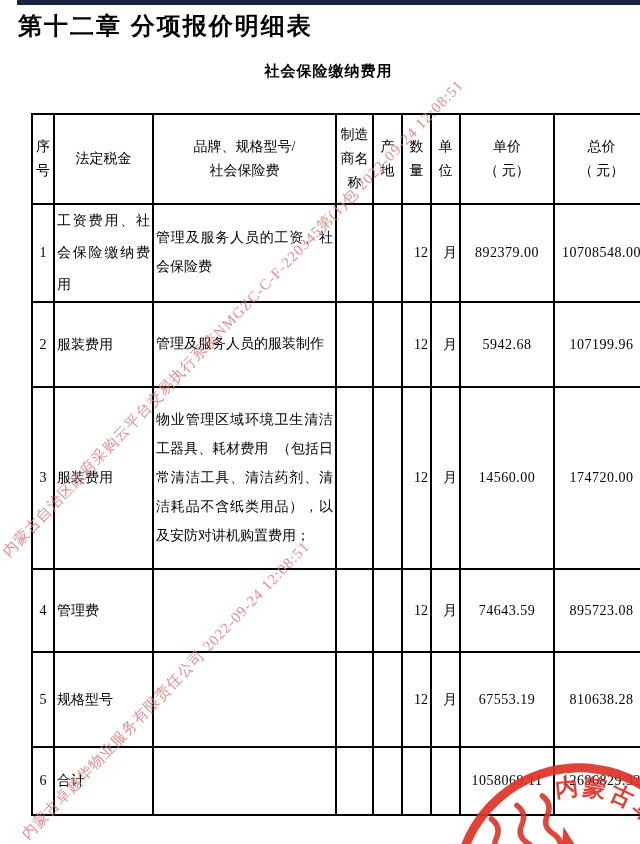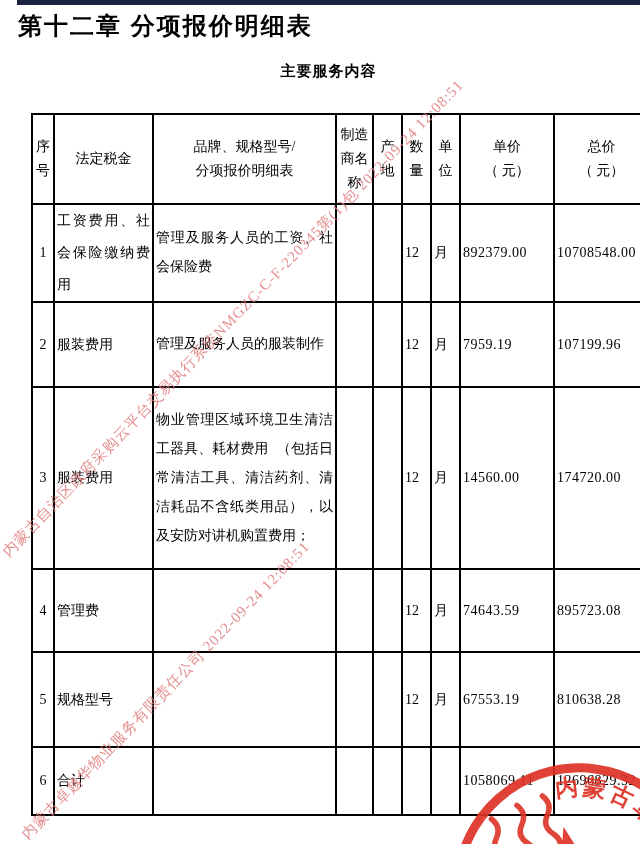--- a/index.html
+++ b/index.html
@@ -34,22 +34,22 @@
     font-size:14px;
     vertical-align:middle;
     padding:0 2px;
     overflow:hidden;
     word-break:break-all;
   }
   td.hd{text-align:center;line-height:24px;font-size:13.5px;}
   td.no{text-align:center;}
   td.name{text-align:justify;line-height:32px;padding:0 3px;}
   td.content{text-align:justify;line-height:29px;padding:0 4px;font-family:Liberation Mono, monospace;}
-  td.qty,td.unit{text-align:left;}
-  td.money{text-align:left;padding-right:2px;letter-spacing:0.5px;}
+  td.qty,td.unit{text-align:right;}
+  td.money{text-align:center;padding-right:2px;letter-spacing:0.5px;}
   .note{
     position:absolute;left:18px;top:857px;
     font-size:15px;letter-spacing:2px;
   }
   .watermark{
     position:absolute;
     color:#e07a7a;
     font-size:15px;
     letter-spacing:1px;
     white-space:nowrap;
@@ -65,41 +65,41 @@
     pointer-events:none;
   }
 </style>
 </head>
 <body>
 
 <div class="top-bar"></div>
 
 <div class="chapter-title">第十二章 分项报价明细表</div>
 
-<div class="table-title">主要服务内容</div>
+<div class="table-title">社会保险缴纳费用</div>
 
 <table class="price-table">
   <colgroup>
     <col style="width:22px">
       <col style="width:99px">
       <col style="width:183px">
     <col style="width:37px">
       <col style="width:29px">
       <col style="width:29px">
     <col style="width:29px">
       <col style="width:94px">
       <col style="width:95px">
   </colgroup>
   <tbody>
       <tr style="height:90px">
     <td class="hd">序号</td>
     <td class="hd">法定税金</td>
     <td class="hd">
       <span>品牌、规格型号/</span><br>
-      <span>分项报价明细表</span>
+      <span>社会保险费</span>
     </td>
     <td class="hd">制造商名称</td>
     <td class="hd">产地</td>
     <td class="hd">数量</td>
     <td class="hd">单位</td>
     <td class="hd">
       <span>单价</span><br>
       <span>（ 元）</span>
     </td>
     <td class="hd">
@@ -121,21 +121,21 @@
   </tr>
 
   <tr style="height:85px">
     <td class="no">2</td>
     <td class="name">服装费用</td>
     <td class="content">管理及服务人员的服装制作</td>
     <td></td>
     <td></td>
     <td class="qty">12</td>
     <td class="unit">月</td>
-    <td class="money">7959.19</td>
+    <td class="money">5942.68</td>
     <td class="money">107199.96</td>
   </tr>
 
   <tr style="height:182px">
     <td class="no">3</td>
     <td class="name">服装费用</td>
     <td class="content">物业管理区域环境卫生清洁工器具、耗材费用 （包括日常清洁工具、清洁药剂、清洁耗品不含纸类用品），以及安防对讲机购置费用；</td>
     <td></td>
     <td></td>
     <td class="qty">12</td>

